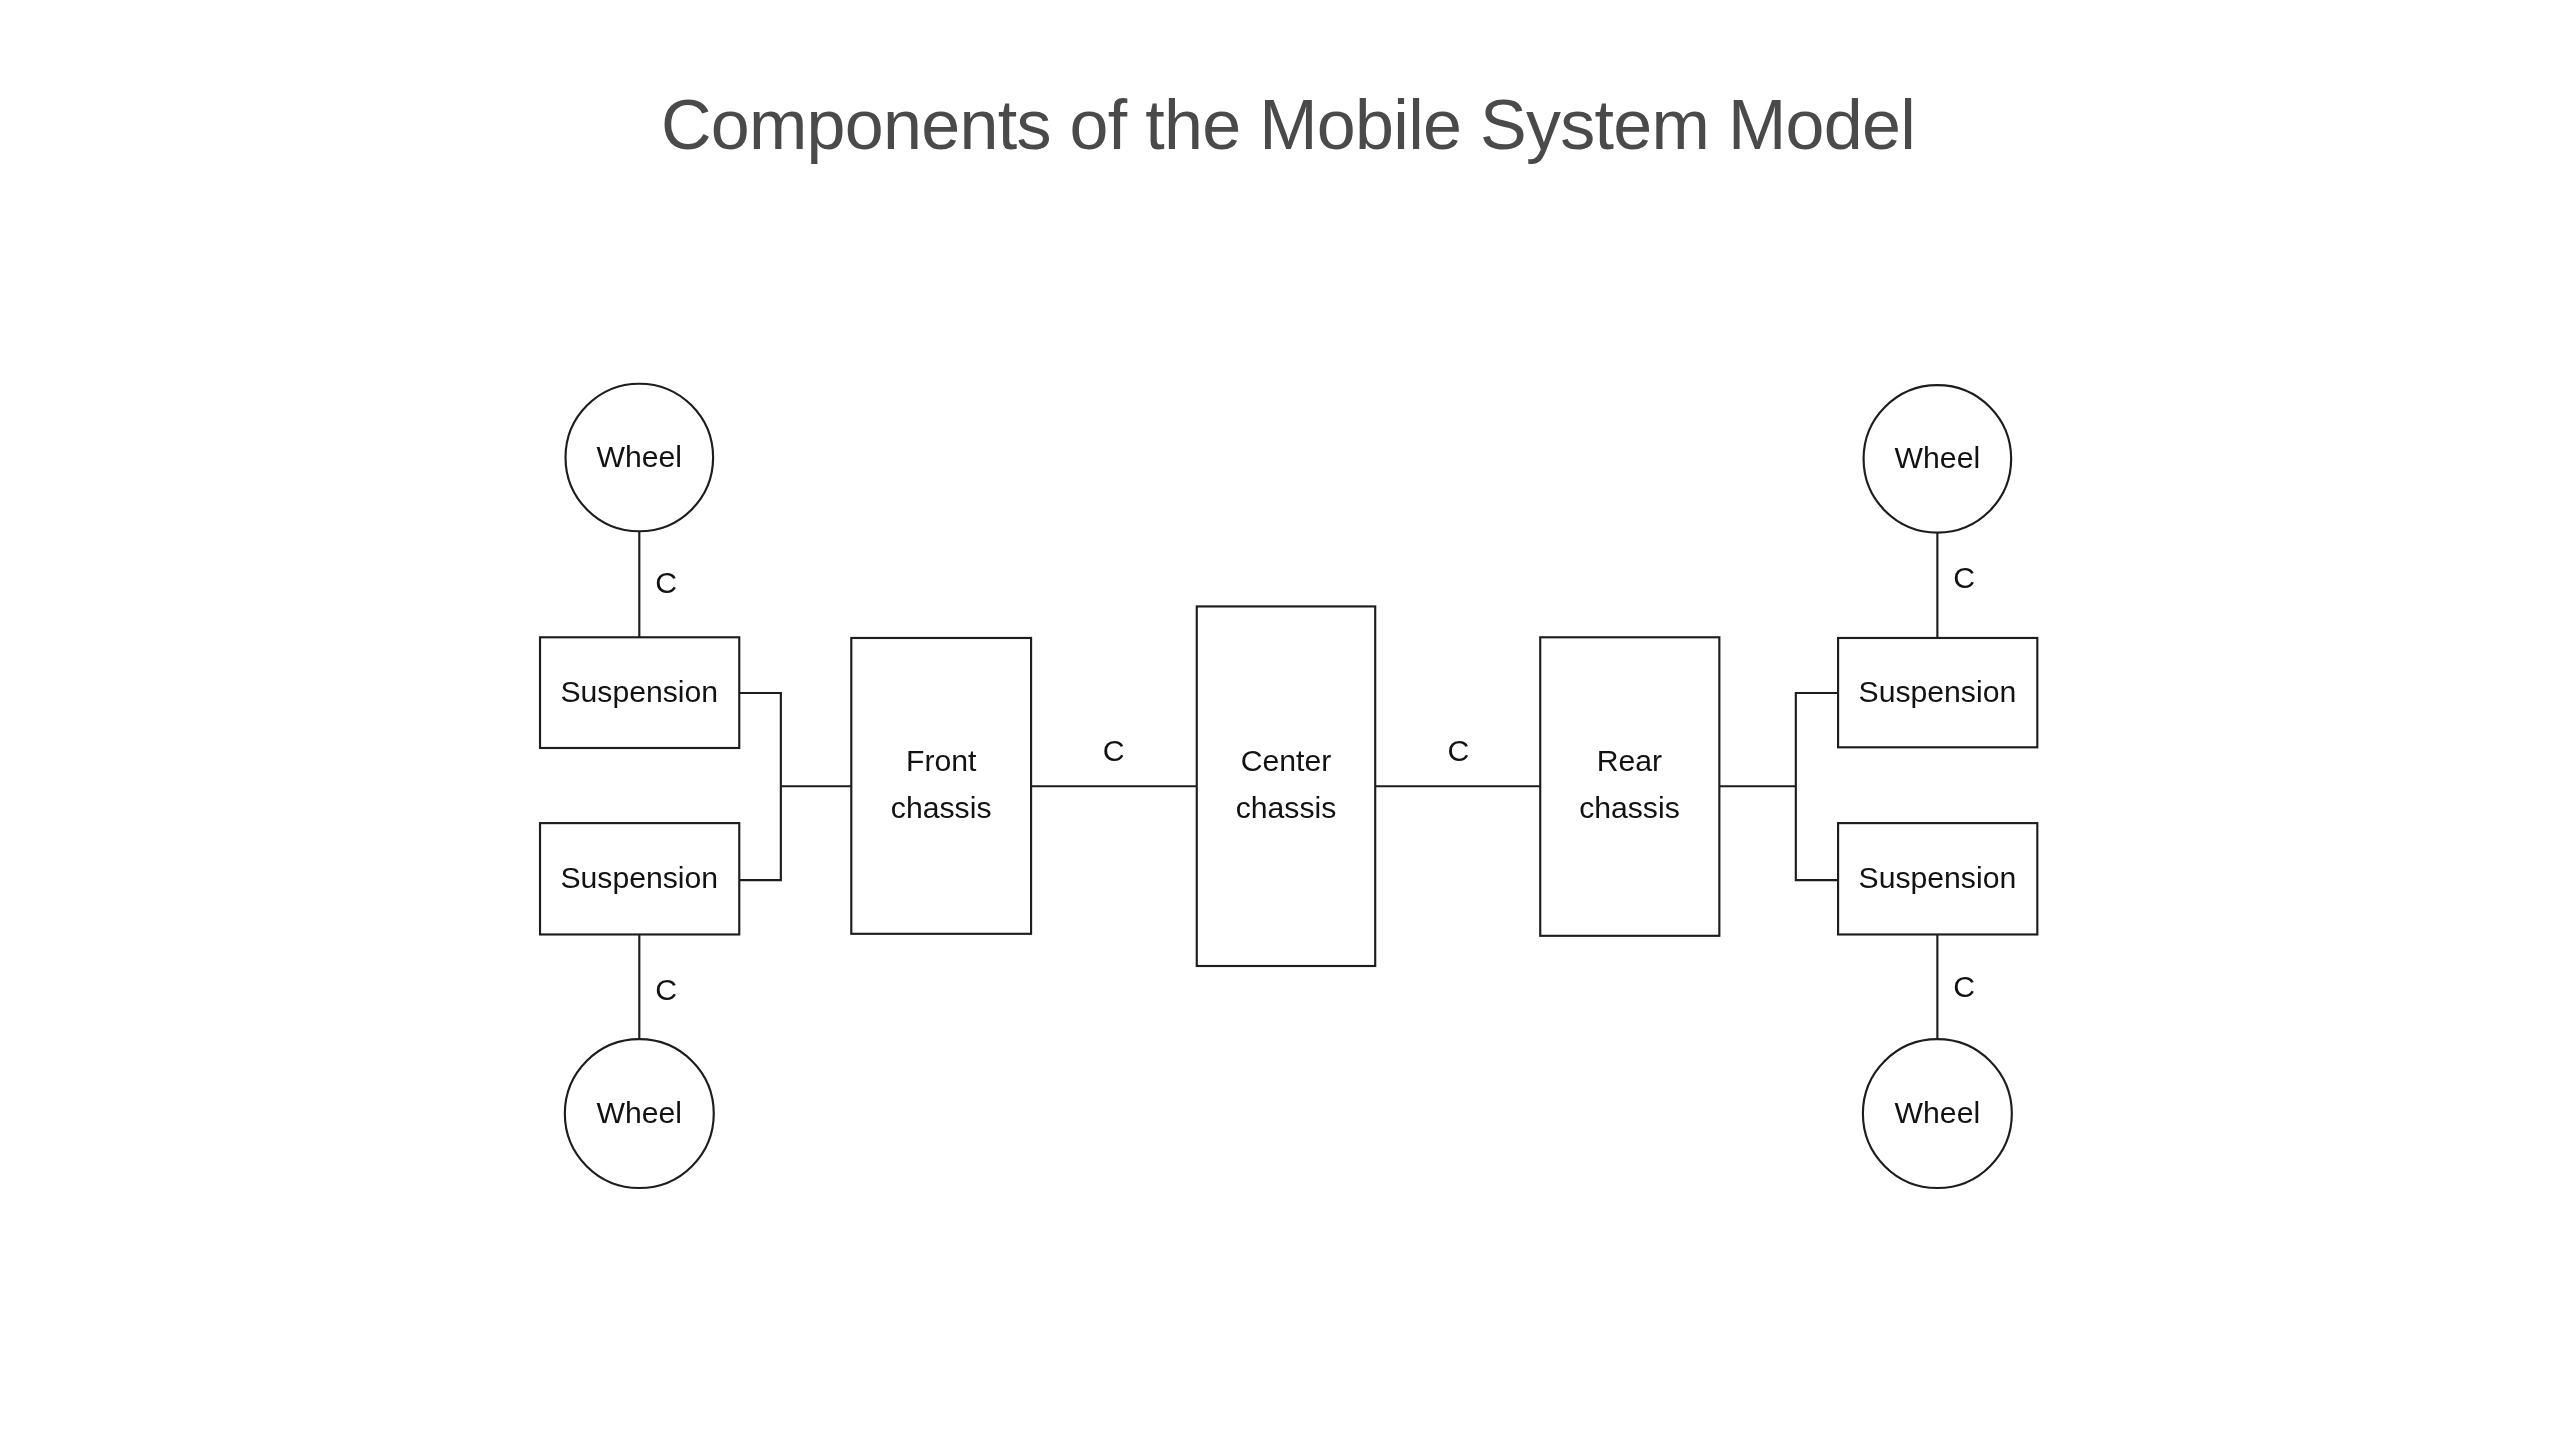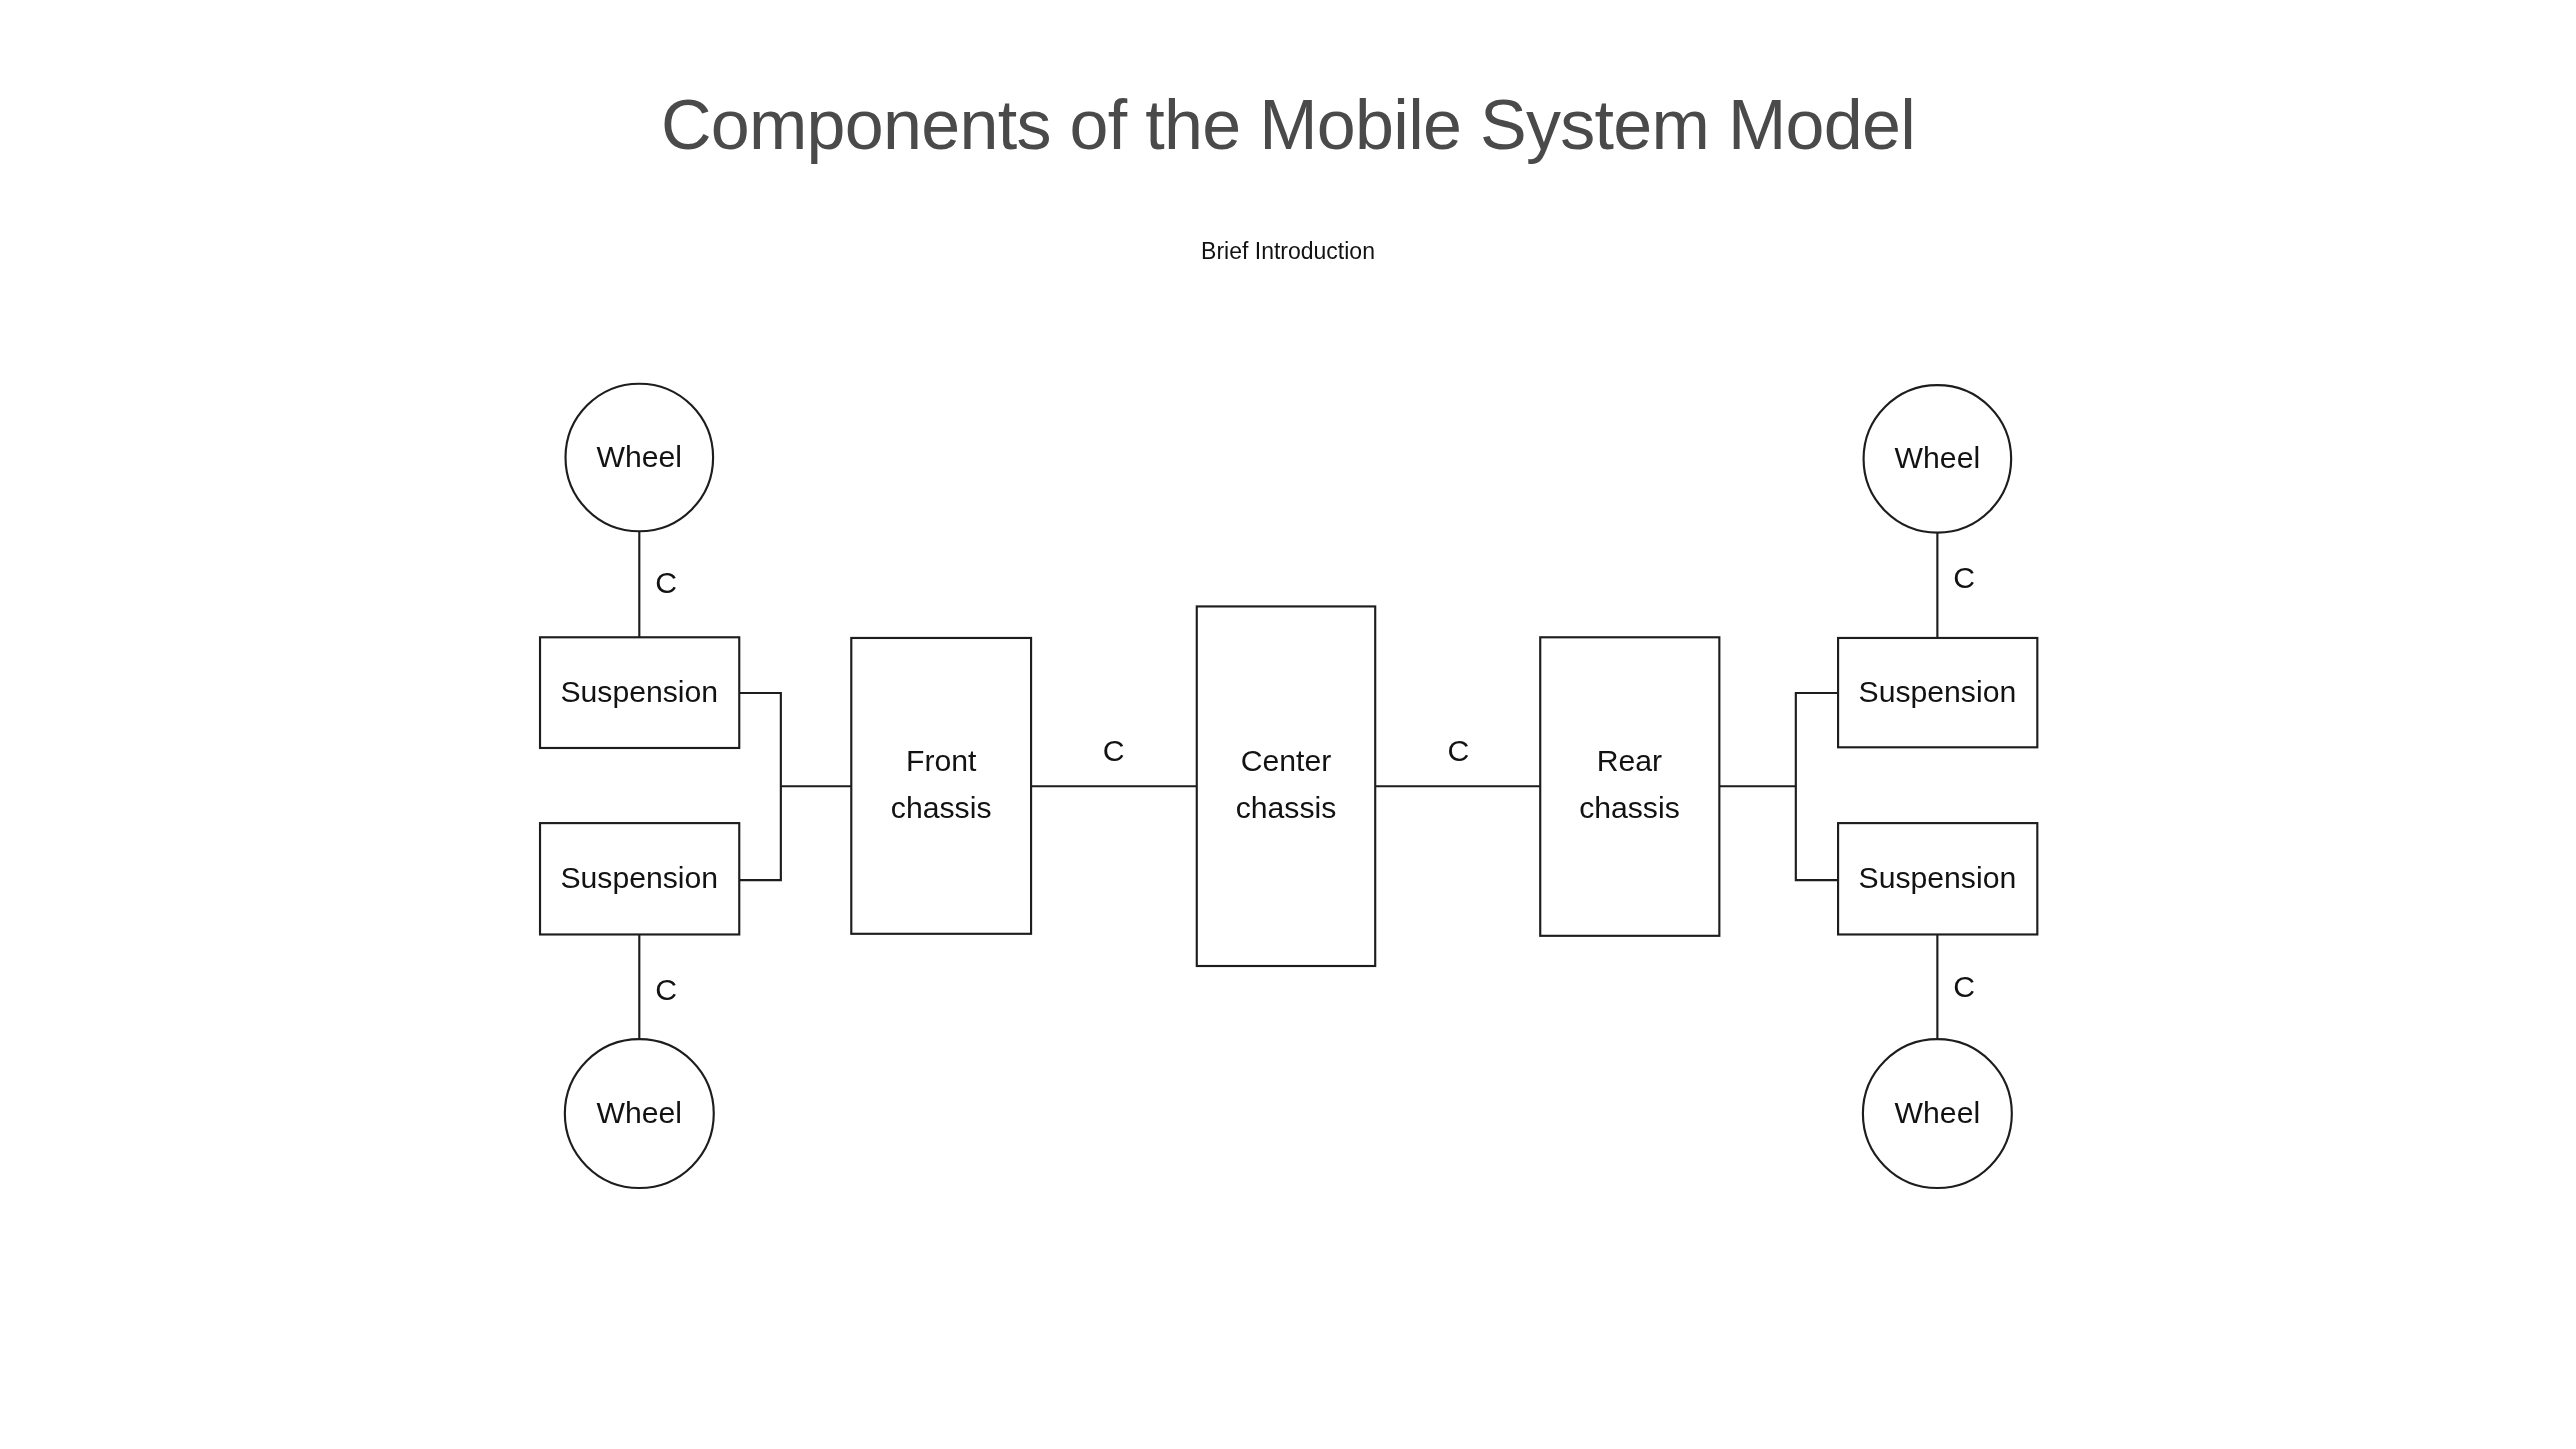--- a/index.html
+++ b/index.html
@@ -92,23 +92,20 @@
 </style>
 </head>
 <body>
 
 <div class="slide">
 
   <div class="title-block">
     <div class="slide-title">Components of the Mobile System Model</div>
   </div>
 
-  <div class="subtitle-block">
-    <div class="slide-subtitle">Brief Introduction</div>
-  </div>
 
   <div class="diagram-wrap">
     <svg class="diagram" viewBox="0 0 3840 2160" xmlns="http://www.w3.org/2000/svg">
 
       <g>
 
         <line class="link-line" x1="953" y1="792" x2="953" y2="950"></line>
 
         <line class="link-line" x1="953" y1="1393" x2="953" y2="1549"></line>
 

